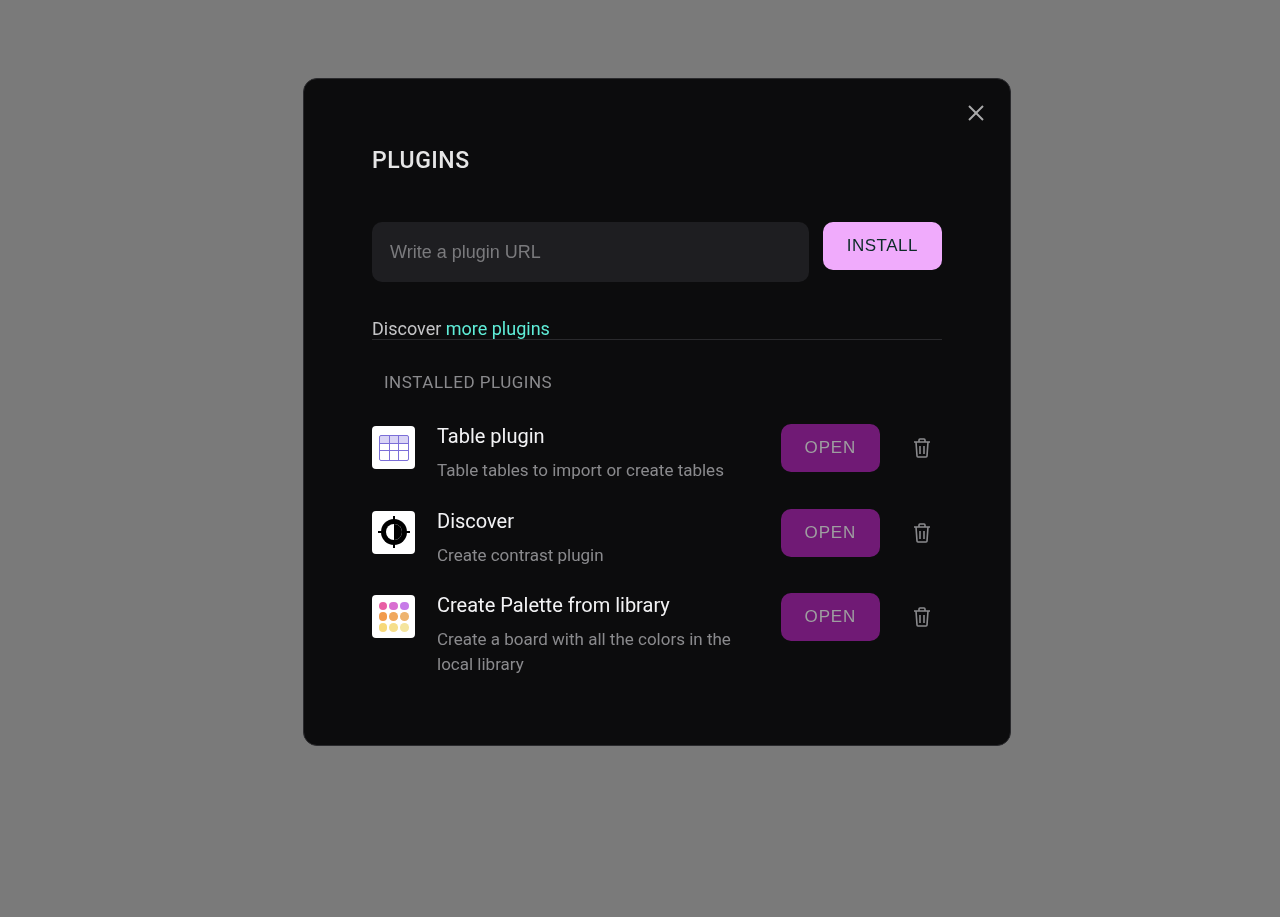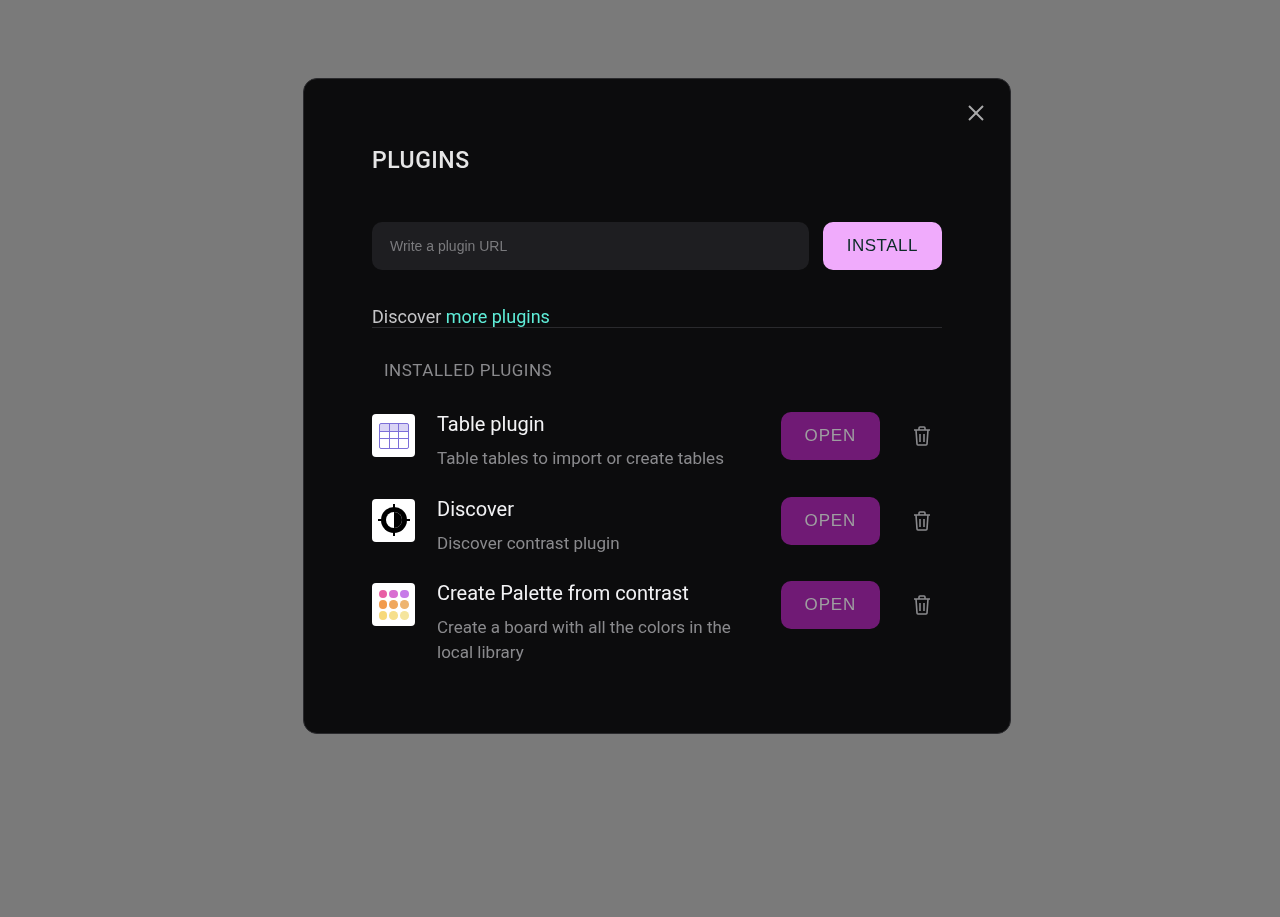--- a/index.html
+++ b/index.html
@@ -46,26 +46,26 @@
       color: #e6e6e6;
       margin-bottom: 48px;
     }
     .install-row {
       display: flex;
       gap: 14px;
       margin-bottom: 36px;
     }
     .url-input {
       flex: 1;
-      height: 48px;
+      height: 60px;
       background: #1e1e21;
       border: none;
       border-radius: 10px;
       padding: 0 18px;
-      font-size: 14px;
+      font-size: 18px;
       color: #e6e6e6;
     }
     .url-input::placeholder {
       color: #7a7a7d;
     }
     .install-btn {
       height: 48px;
       padding: 0 24px;
       background: #f0abfc;
       border: none;
@@ -251,21 +251,21 @@
           <g fill="#000">
             <rect x="15" y="0" width="2" height="4"></rect>
             <rect x="15" y="28" width="2" height="4"></rect>
             <rect x="0" y="15" width="4" height="2"></rect>
             <rect x="28" y="15" width="4" height="2"></rect>
           </g>
         </svg>
       </div>
       <div class="plugin-text">
         <div class="plugin-name">Discover</div>
-        <div class="plugin-desc">Discover contrast plugin</div>
+        <div class="plugin-desc">Create contrast plugin</div>
       </div>
       <button class="open-btn">OPEN</button>
       <button class="delete-btn">
         <svg width="20" height="22" viewBox="0 0 20 22" fill="none" stroke="currentColor" stroke-width="1.6">
           <path d="M2 5h16M7 5V3a1 1 0 011-1h4a1 1 0 011 1v2M4 5l1 14a1 1 0 001 1h8a1 1 0 001-1l1-14"></path>
           <line x1="8" y1="9" x2="8" y2="17"></line>
           <line x1="12" y1="9" x2="12" y2="17"></line>
         </svg>
       </button>
     </div>
@@ -278,21 +278,21 @@
             <span style="background: rgb(199, 123, 232);"></span>
             <span style="background: rgb(242, 155, 76);"></span>
             <span style="background: rgb(240, 168, 94);"></span>
             <span style="background: rgb(238, 180, 111);"></span>
             <span style="background: rgb(247, 217, 122);"></span>
             <span style="background: rgb(246, 223, 140);"></span>
             <span style="background: rgb(245, 229, 158);"></span>
           </div>
       </div>
       <div class="plugin-text">
-        <div class="plugin-name">Create Palette from contrast</div>
+        <div class="plugin-name">Create Palette from library</div>
         <div class="plugin-desc">Create a board with all the colors in the local library</div>
       </div>
       <button class="open-btn">OPEN</button>
       <button class="delete-btn">
         <svg width="20" height="22" viewBox="0 0 20 22" fill="none" stroke="currentColor" stroke-width="1.6">
           <path d="M2 5h16M7 5V3a1 1 0 011-1h4a1 1 0 011 1v2M4 5l1 14a1 1 0 001 1h8a1 1 0 001-1l1-14"></path>
           <line x1="8" y1="9" x2="8" y2="17"></line>
           <line x1="12" y1="9" x2="12" y2="17"></line>
         </svg>
       </button>

